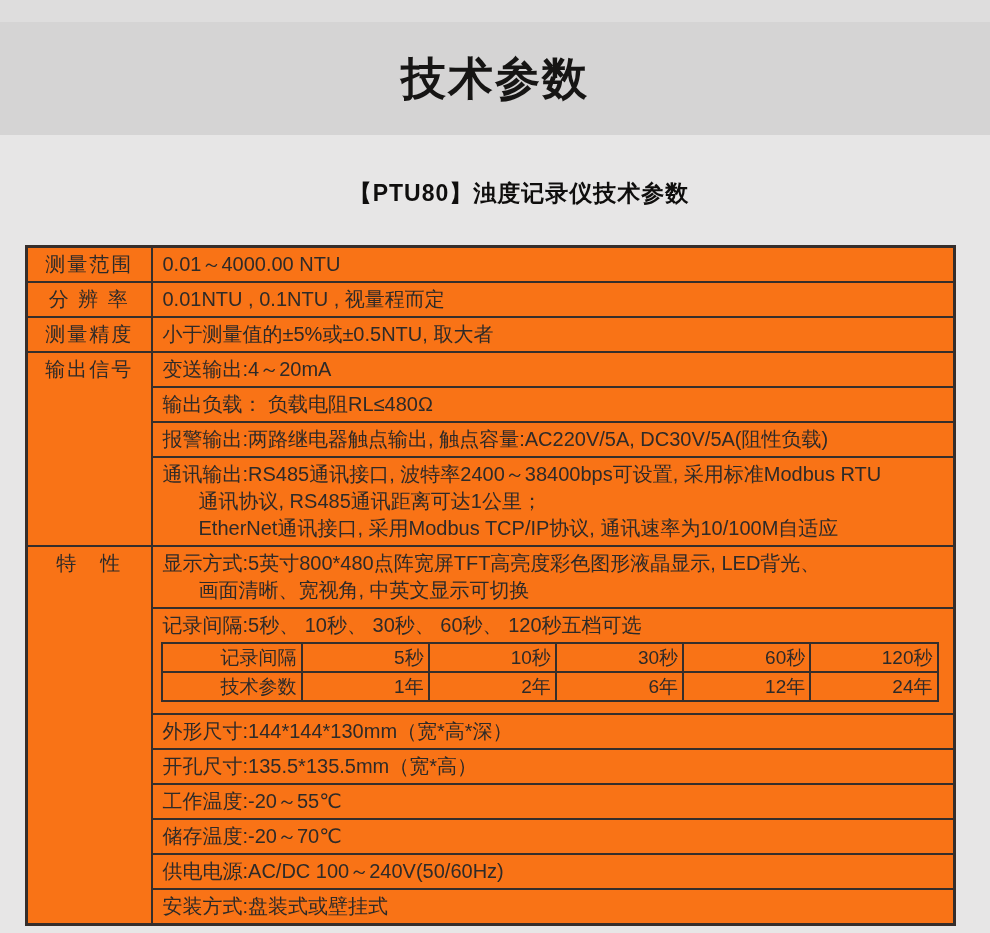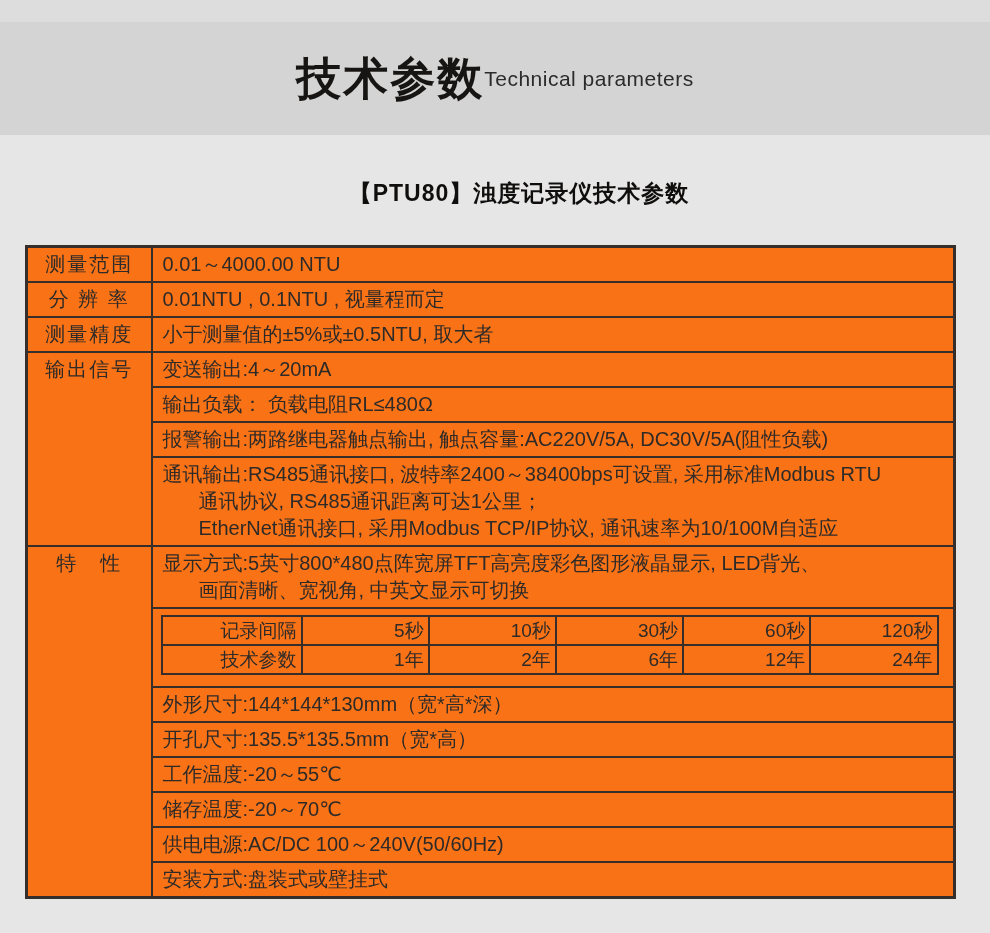--- a/index.html
+++ b/index.html
@@ -54,21 +54,20 @@
   }
   col.ic-label { width:140px; }
 </style>
 </head>
 <body>
 
 <div class="top-strip"></div>
 
 <div class="band">
   <div class="band-title">技术参数</div>
-  <div class="band-subtitle">Technical parameters</div>
 </div>
 
 <div class="doc-title">【PTU80】浊度记录仪技术参数</div>
 
 <table class="spec">
   <colgroup>
       <col class="c-label">
       <col>
     </colgroup>
 
@@ -106,20 +105,21 @@
 
   <tr>
     <td class="lbl top" rowspan="8">特　性</td>
     <td class="val">
       <div>显示方式:5英寸800*480点阵宽屏TFT高亮度彩色图形液晶显示, LED背光、</div>
       <div class="cont">画面清晰、宽视角, 中英文显示可切换</div>
     </td>
   </tr>
   <tr>
     <td class="val">
+      <div>记录间隔:5秒、 10秒、 30秒、 60秒、 120秒五档可选</div>
       <table class="inner">
         <colgroup>
               <col class="ic-label">
               <col>
               <col>
               <col>
               <col>
               <col>
             </colgroup>
         <tbody>

